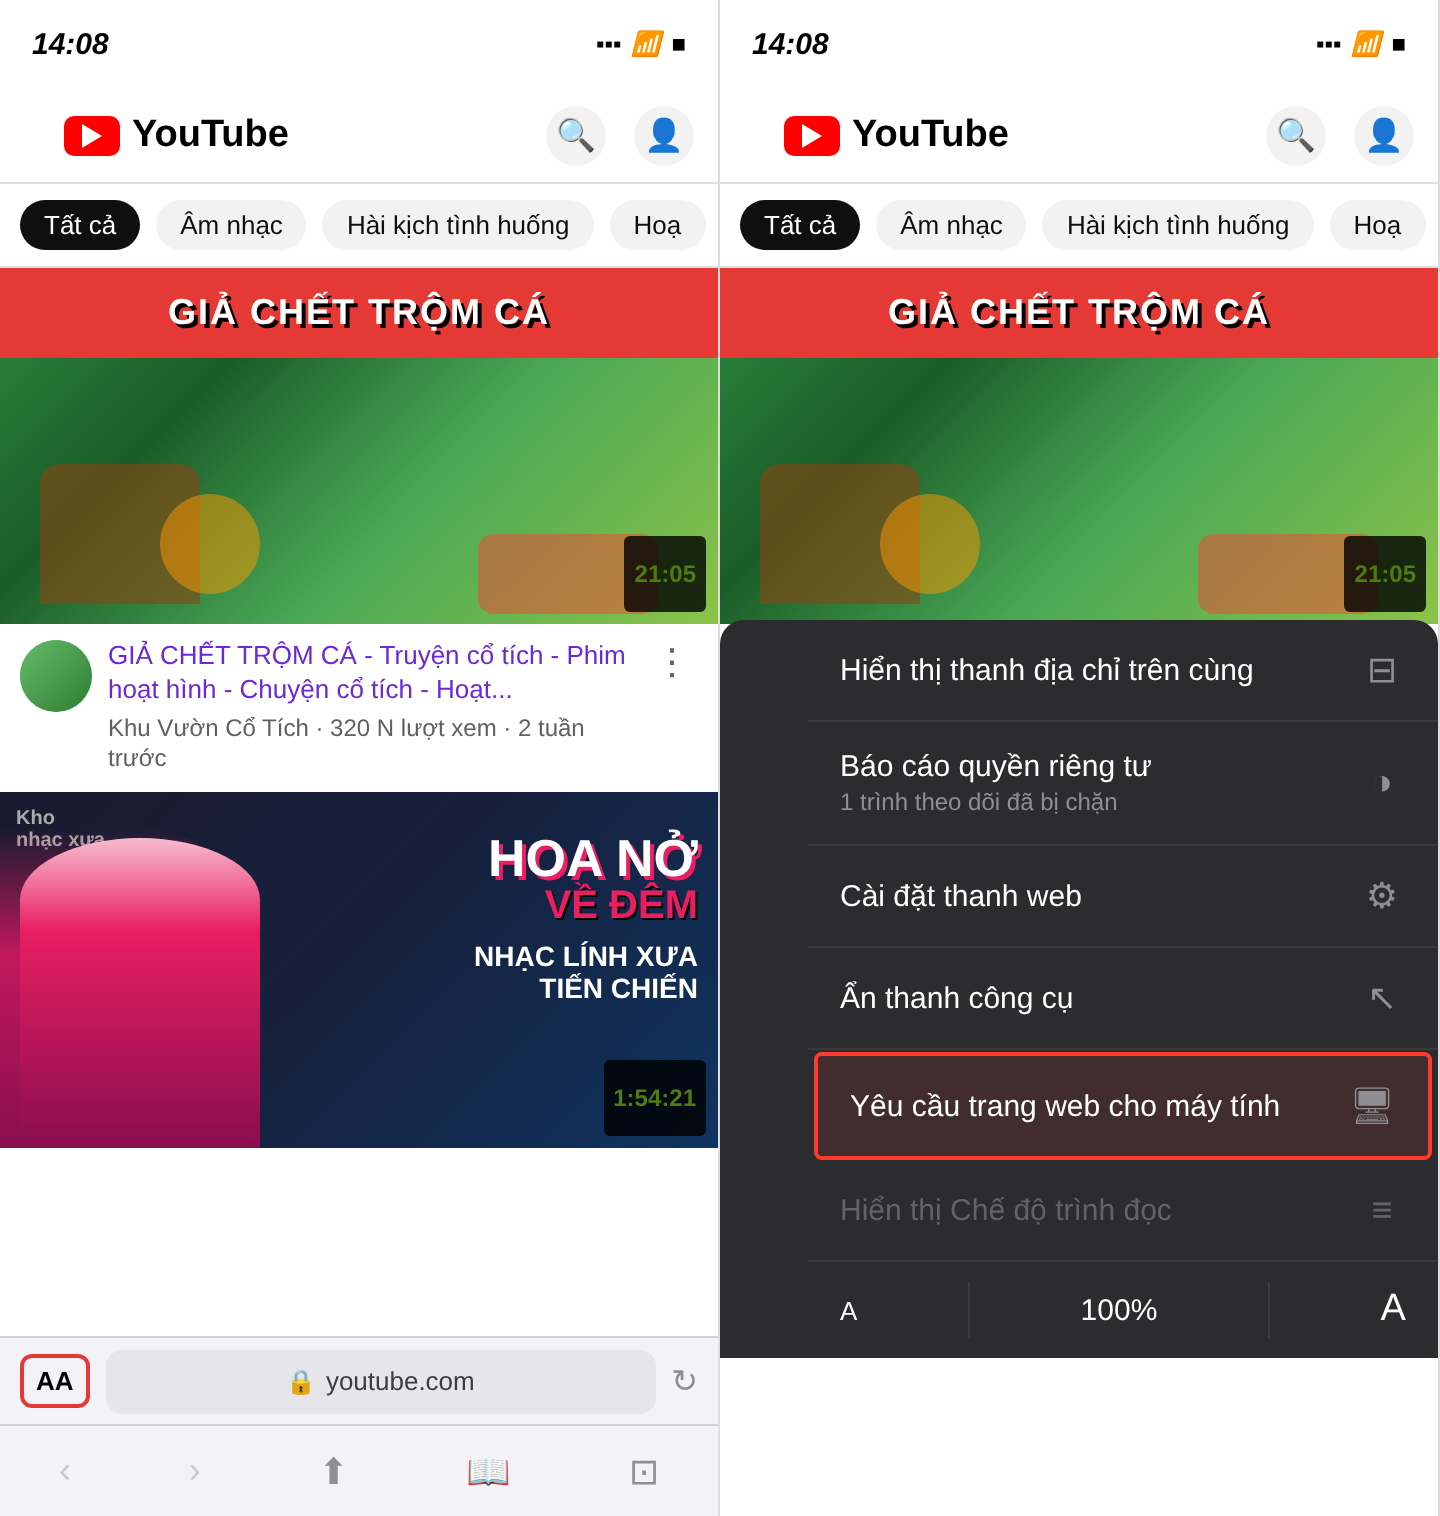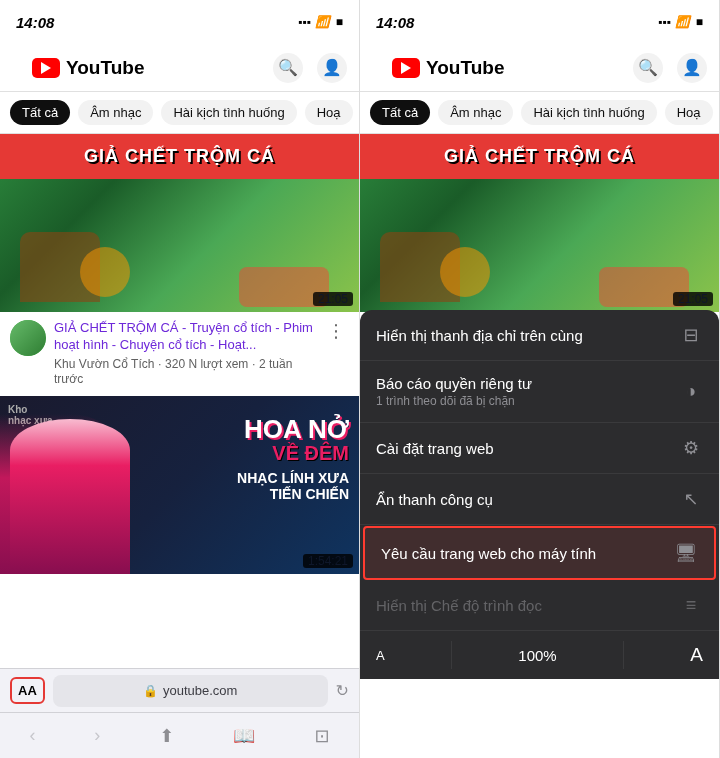--- a/index.html
+++ b/index.html
@@ -178,25 +178,25 @@
       font-size: 9px;
       color: #1a5c28;
       font-weight: 700;
       line-height: 1.2;
     }
     .video-duration {
       position: absolute;
       bottom: 6px;
       right: 6px;
       background: rgba(0,0,0,0.8);
-      color: #0f172a;
+      color: #4d7c0f;
       font-size: 12px;
-      padding: 0 5px;
+      padding: 12px 5px;
       border-radius: 3px;
-      font-weight: 400;
+      font-weight: 700;
     }
 
     .video-info {
       display: flex;
       padding: 8px 10px;
       gap: 8px;
     }
     .channel-avatar {
       width: 36px;
       height: 36px;
@@ -353,20 +353,21 @@
     
     .context-menu {
       position: absolute;
       left: 0;
       right: 0;
       top: 310px;
       background: #2c2c2e;
       border-radius: 12px 12px 0 0;
       z-index: 10;
       overflow: hidden;
+      padding-left: 44px;
     }
     .menu-item {
       display: flex;
       align-items: center;
       padding: 14px 16px;
       border-bottom: 1px solid #3a3a3c;
       cursor: pointer;
       justify-content: space-between;
     }
     .menu-item:last-child {
@@ -571,21 +572,21 @@
     <div class="menu-item">
       <div class="menu-item-left">
         <span class="menu-item-label">Báo cáo quyền riêng tư</span>
         <span class="menu-item-sub">1 trình theo dõi đã bị chặn</span>
       </div>
       <span class="menu-item-icon">◑</span>
     </div>
 
     <div class="menu-item">
       <div class="menu-item-left">
-        <span class="menu-item-label">Cài đặt trang web</span>
+        <span class="menu-item-label">Cài đặt thanh web</span>
       </div>
       <span class="menu-item-icon">⚙</span>
     </div>
 
     <div class="menu-item">
       <div class="menu-item-left">
         <span class="menu-item-label">Ẩn thanh công cụ</span>
       </div>
       <span class="menu-item-icon">↖</span>
     </div>

